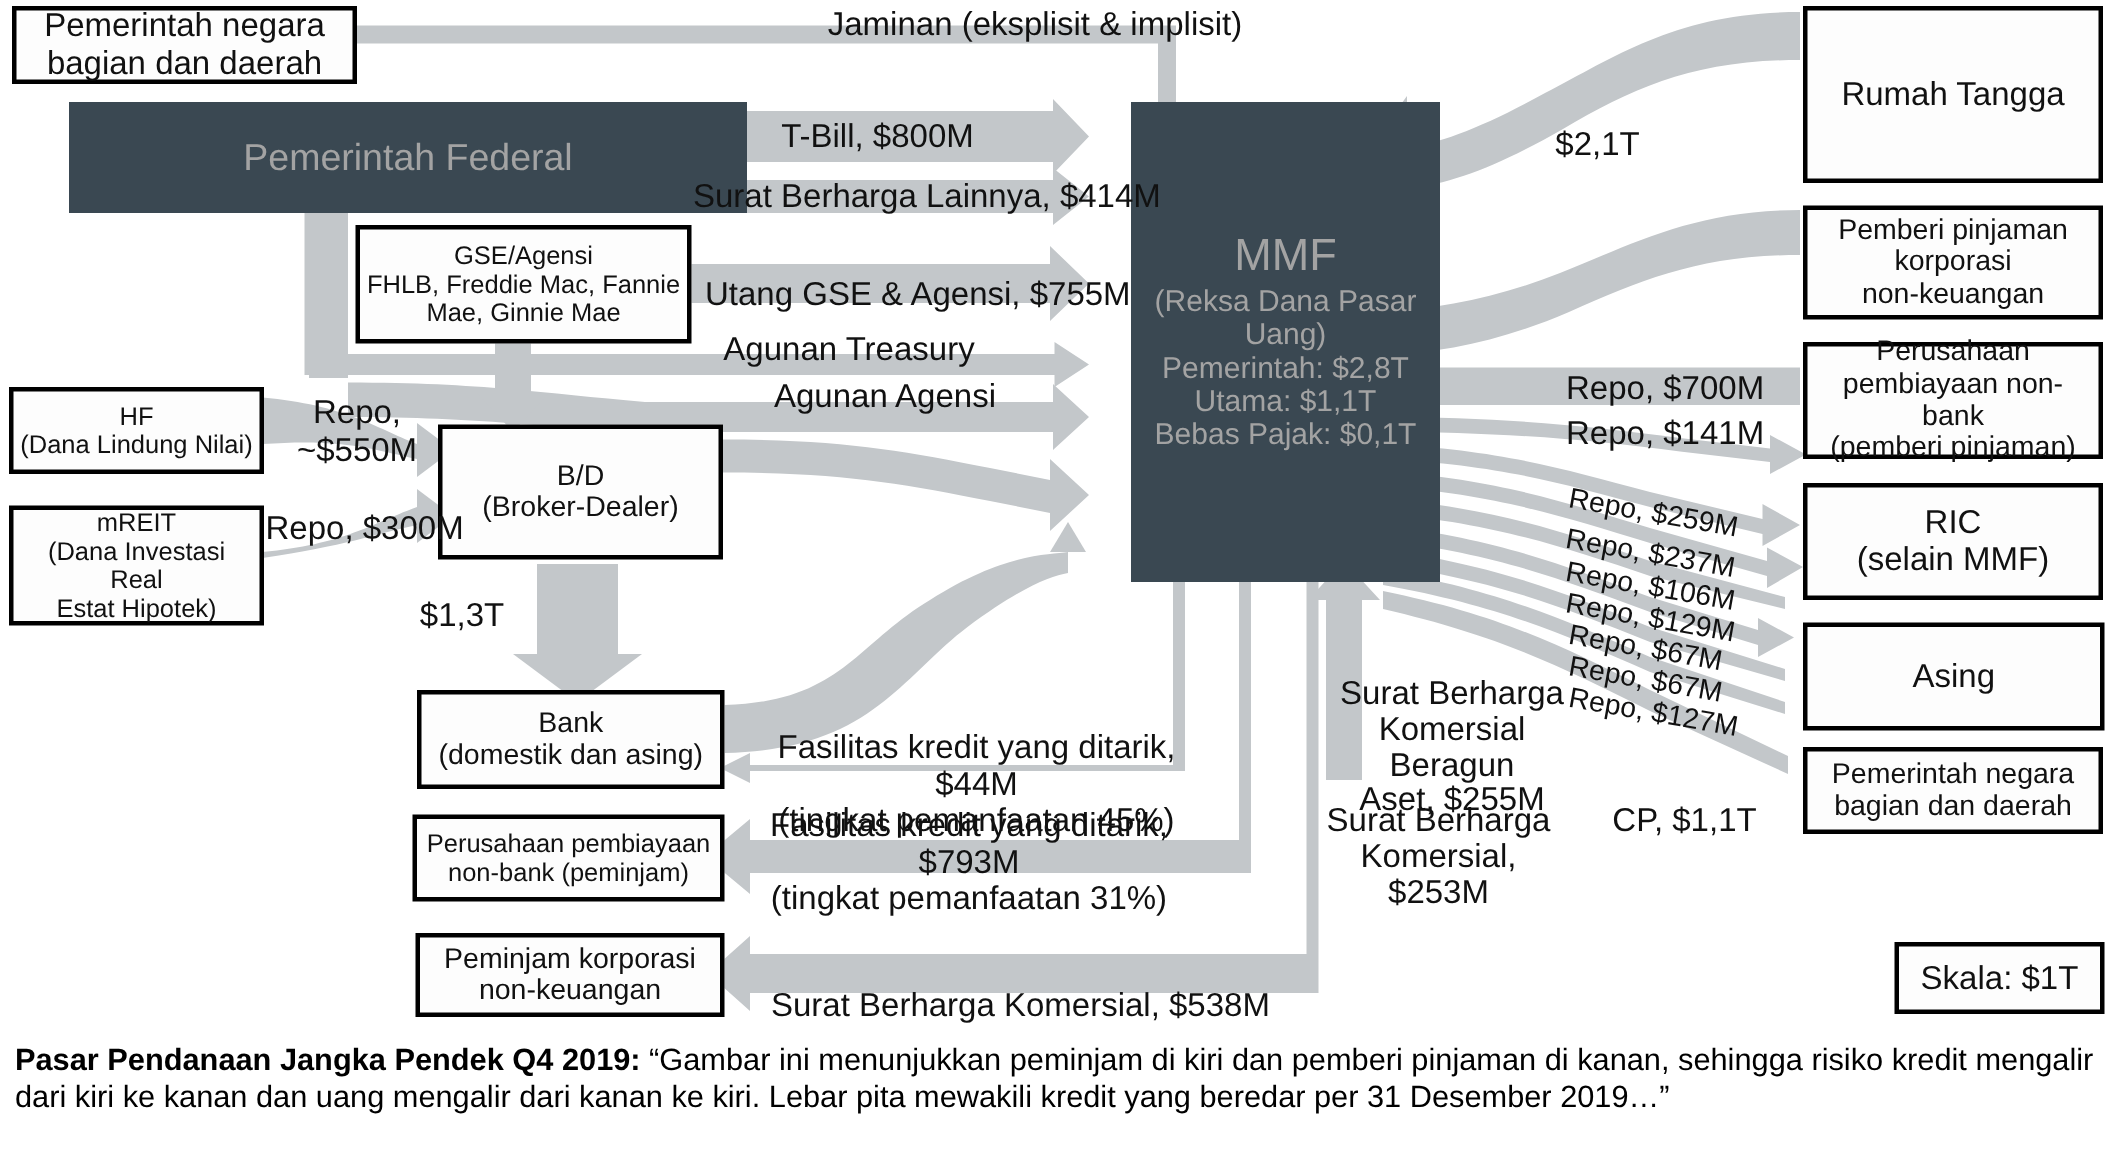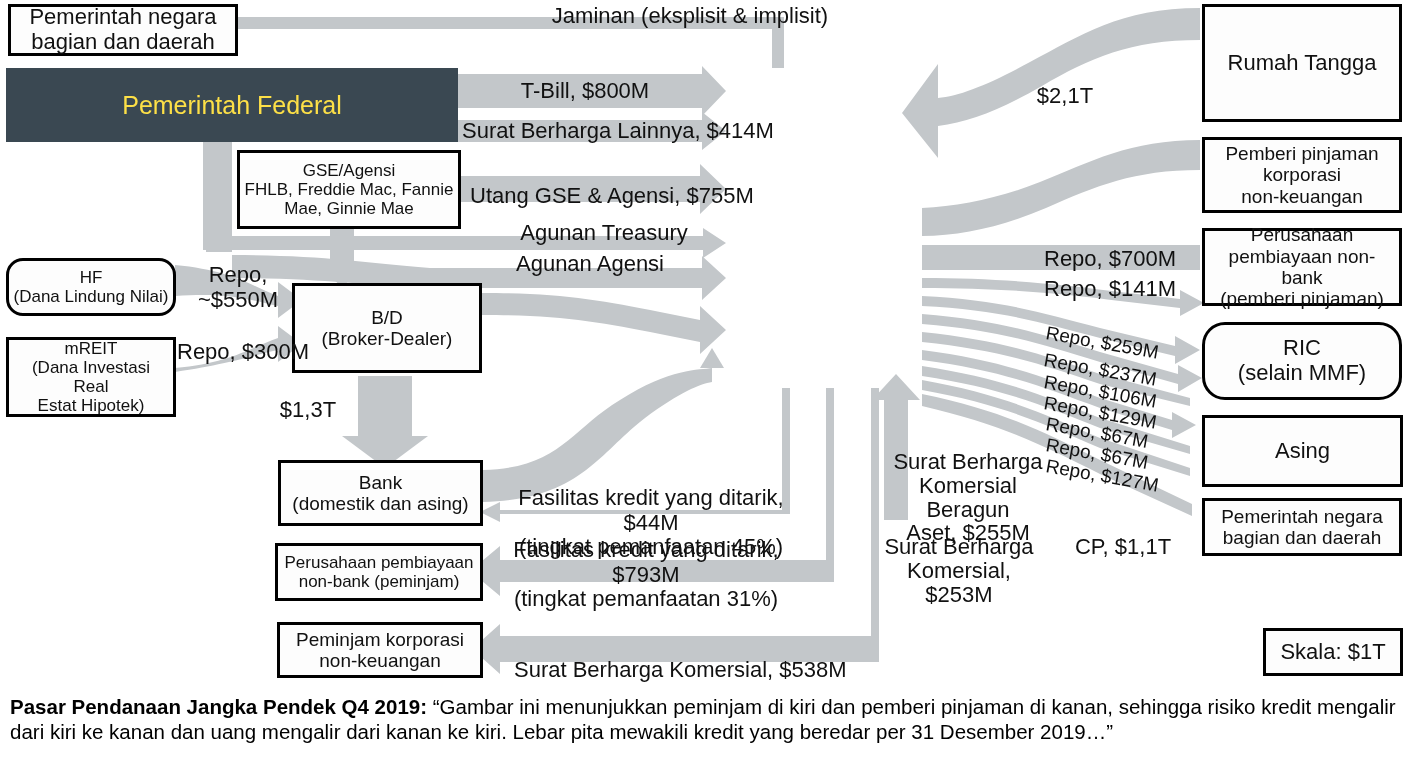--- a/index.html
+++ b/index.html
@@ -20,21 +20,21 @@
     background:#fdfdfd;
     border:3px solid #000;
     display:flex;align-items:center;justify-content:center;
     text-align:center;
     line-height:1.12;
     color:#111;
     z-index:5;
   }
   .node .inner{padding:2px 4px;width:100%;}
   .node.dark{
-    background:#3a4852;border:none;color:#fde047;
+    background:#3a4852;border:none;color:#a3a3a3;margin-left:40px;
   }
   .lbl{
     position:absolute;
     color:#111;
     text-align:center;
     line-height:1.12;
     white-space:nowrap;
     z-index:6;
     pointer-events:none;
   }
@@ -140,21 +140,21 @@
   </div>
 
   <div class="node dark" style="left:6px;top:68px;width:452px;height:74px;">
     <div class="inner big">Pemerintah Federal</div>
   </div>
 
   <div class="node" style="left:237px;top:150px;width:224px;height:79px;">
     <div class="inner t3">GSE/Agensi<br>FHLB, Freddie Mac, Fannie<br>Mae, Ginnie Mae</div>
   </div>
 
-  <div class="node" style="left:6px;top:258px;width:170px;height:58px;border-radius:17px;">
+  <div class="node" style="left:6px;top:258px;width:170px;height:58px;">
     <div class="inner t3">HF<br>(Dana Lindung Nilai)</div>
   </div>
 
   <div class="node" style="left:6px;top:337px;width:170px;height:80px;">
     <div class="inner t3">mREIT<br>(Dana Investasi Real<br>Estat Hipotek)</div>
   </div>
 
   <div class="node" style="left:292px;top:283px;width:190px;height:90px;">
     <div class="inner t2">B/D<br>(Broker-Dealer)</div>
   </div>
@@ -164,34 +164,43 @@
   </div>
 
   <div class="node" style="left:275px;top:543px;width:208px;height:58px;">
     <div class="inner t3">Perusahaan pembiayaan<br>non-bank (peminjam)</div>
   </div>
 
   <div class="node" style="left:277px;top:622px;width:206px;height:56px;">
     <div class="inner t2">Peminjam korporasi<br>non-keuangan</div>
   </div>
 
+  <div class="node dark" style="left:714px;top:68px;width:206px;height:320px;flex-direction:column;">
+    <div class="inner" style="padding:0;">
+      <div class="mmfTitle" style="margin-bottom:2px;">MMF</div>
+      <div class="mmfSub">(Reksa Dana Pasar Uang)</div>
+      <div class="mmfSub">Pemerintah: $2,8T</div>
+      <div class="mmfSub">Utama: $1,1T</div>
+      <div class="mmfSub">Bebas Pajak: $0,1T</div>
+    </div>
+  </div>
 
   <div class="node" style="left:1202px;top:4px;width:200px;height:118px;">
     <div class="inner t1">Rumah Tangga</div>
   </div>
 
   <div class="node" style="left:1202px;top:137px;width:200px;height:76px;">
     <div class="inner t2">Pemberi pinjaman<br>korporasi<br>non-keuangan</div>
   </div>
 
   <div class="node" style="left:1202px;top:228px;width:200px;height:78px;">
     <div class="inner t2">Perusahaan<br>pembiayaan non-bank<br>(pemberi pinjaman)</div>
   </div>
 
-  <div class="node" style="left:1202px;top:322px;width:200px;height:78px;border-radius:23px;">
+  <div class="node" style="left:1202px;top:322px;width:200px;height:78px;">
     <div class="inner t1">RIC<br>(selain MMF)</div>
   </div>
 
   <div class="node" style="left:1202px;top:415px;width:201px;height:72px;">
     <div class="inner t1">Asing</div>
   </div>
 
   <div class="node" style="left:1202px;top:498px;width:200px;height:58px;">
     <div class="inner t2">Pemerintah negara<br>bagian dan daerah</div>
   </div>
@@ -201,21 +210,21 @@
   </div>
 
   <div class="lbl t1" style="left:475px;top:4px;width:430px;">Jaminan (eksplisit &amp; implisit)</div>
 
   <div class="lbl t1" style="left:470px;top:79px;width:230px;">T-Bill, $800M</div>
 
   <div class="lbl t1" style="left:462px;top:119px;width:244px;">Surat Berharga Lainnya, $414M</div>
 
   <div class="lbl t1" style="left:470px;top:184px;width:236px;">Utang GSE &amp; Agensi, $755M</div>
 
-  <div class="lbl t1" style="left:488px;top:221px;width:232px;text-align:center;">Agunan Treasury</div>
+  <div class="lbl t1" style="left:450px;top:221px;width:232px;text-align:center;">Agunan Treasury</div>
 
   <div class="lbl t1" style="left:474px;top:252px;width:232px;">Agunan Agensi</div>
 
 
   <div class="lbl t1" style="left:183px;top:263px;width:110px;white-space:pre-line;">Repo,<br>~$550M</div>
 
   <div class="lbl t1" style="left:177px;top:340px;width:118px;">Repo, $300M</div>
 
   <div class="lbl t1" style="left:258px;top:398px;width:100px;">$1,3T</div>
 

